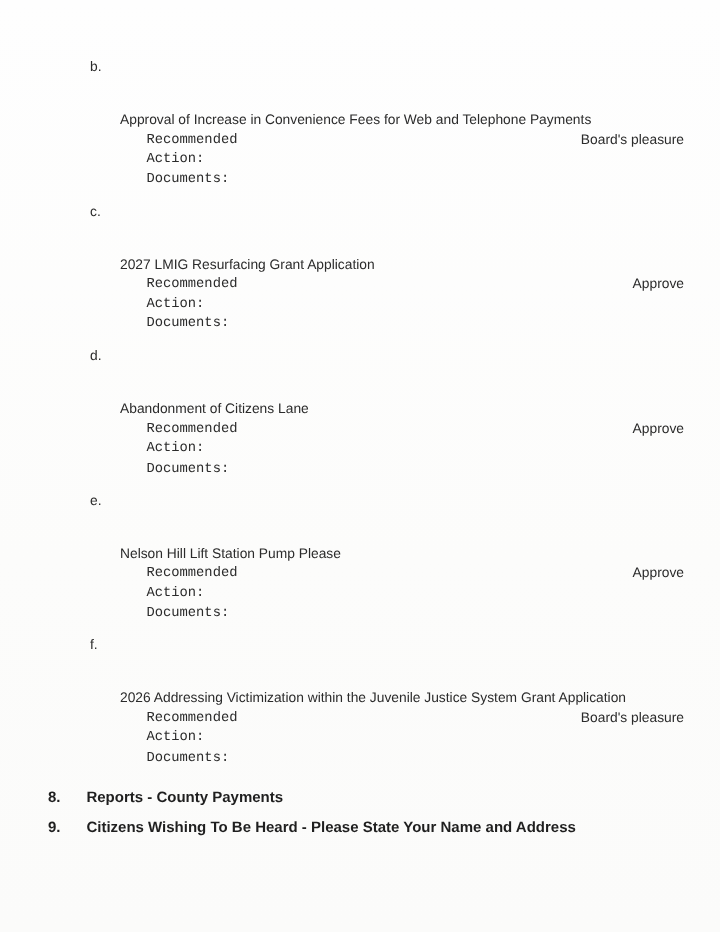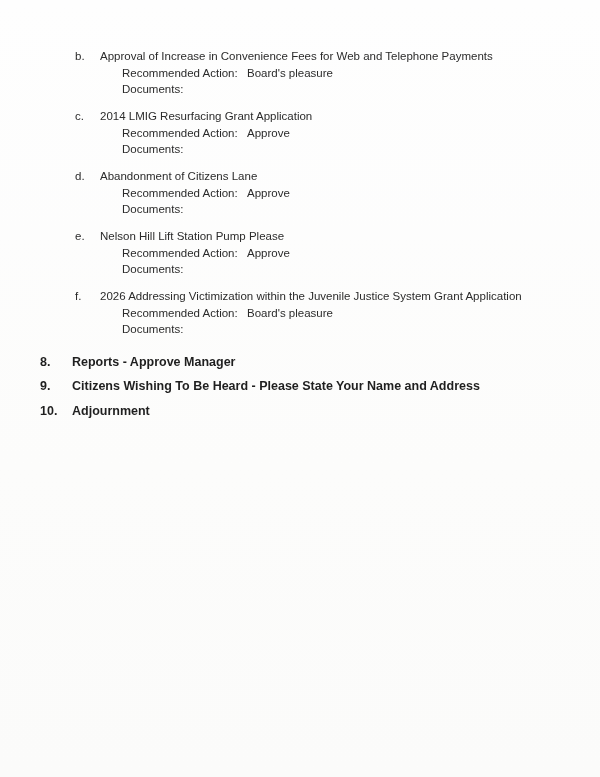--- a/index.html
+++ b/index.html
@@ -29,30 +29,33 @@
     line-height: 16.5px;
   }
   .title-row {
     display: flex;
   }
   .letter {
     flex: 0 0 25px;
   }
   .sub-title {
     flex: 1;
+    margin-top: 44px;
   }
   .detail-row {
     display: flex;
     padding-left: 47px;
   }
   .detail-label {
     flex: 0 0 125px;
+    font-family: Liberation Mono, monospace;
   }
   .detail-value {
     flex: 1;
+    text-align: right;
   }
   
   .main-item {
     display: flex;
     font-weight: bold;
     font-size: 12.5px;
     line-height: 16px;
     margin-bottom: 8.5px;
     color: #1f1f1f;
   }
@@ -81,21 +84,21 @@
       <span class="detail-value">Board's pleasure</span>
     </div>
     <div class="detail-row">
       <span class="detail-label">Documents:</span>
     </div>
   </div>
 
   <div class="sub-item">
     <div class="title-row">
       <span class="letter">c.</span>
-      <span class="sub-title">2014 LMIG Resurfacing Grant Application</span>
+      <span class="sub-title">2027 LMIG Resurfacing Grant Application</span>
     </div>
     <div class="detail-row">
       <span class="detail-label">Recommended Action:</span>
       <span class="detail-value">Approve</span>
     </div>
     <div class="detail-row">
       <span class="detail-label">Documents:</span>
     </div>
   </div>
 
@@ -137,25 +140,21 @@
       <span class="detail-value">Board's pleasure</span>
     </div>
     <div class="detail-row">
       <span class="detail-label">Documents:</span>
     </div>
   </div>
 
   <div class="main-section">
     <div class="main-item">
       <span class="number">8.</span>
-      <span class="main-title">Reports - Approve Manager</span>
+      <span class="main-title">Reports - County Payments</span>
     </div>
     <div class="main-item">
       <span class="number">9.</span>
       <span class="main-title">Citizens Wishing To Be Heard - Please State Your Name and Address</span>
-    </div>
-    <div class="main-item">
-      <span class="number">10.</span>
-      <span class="main-title">Adjournment</span>
     </div>
   </div>
 
 </div>
 
 </body></html>

